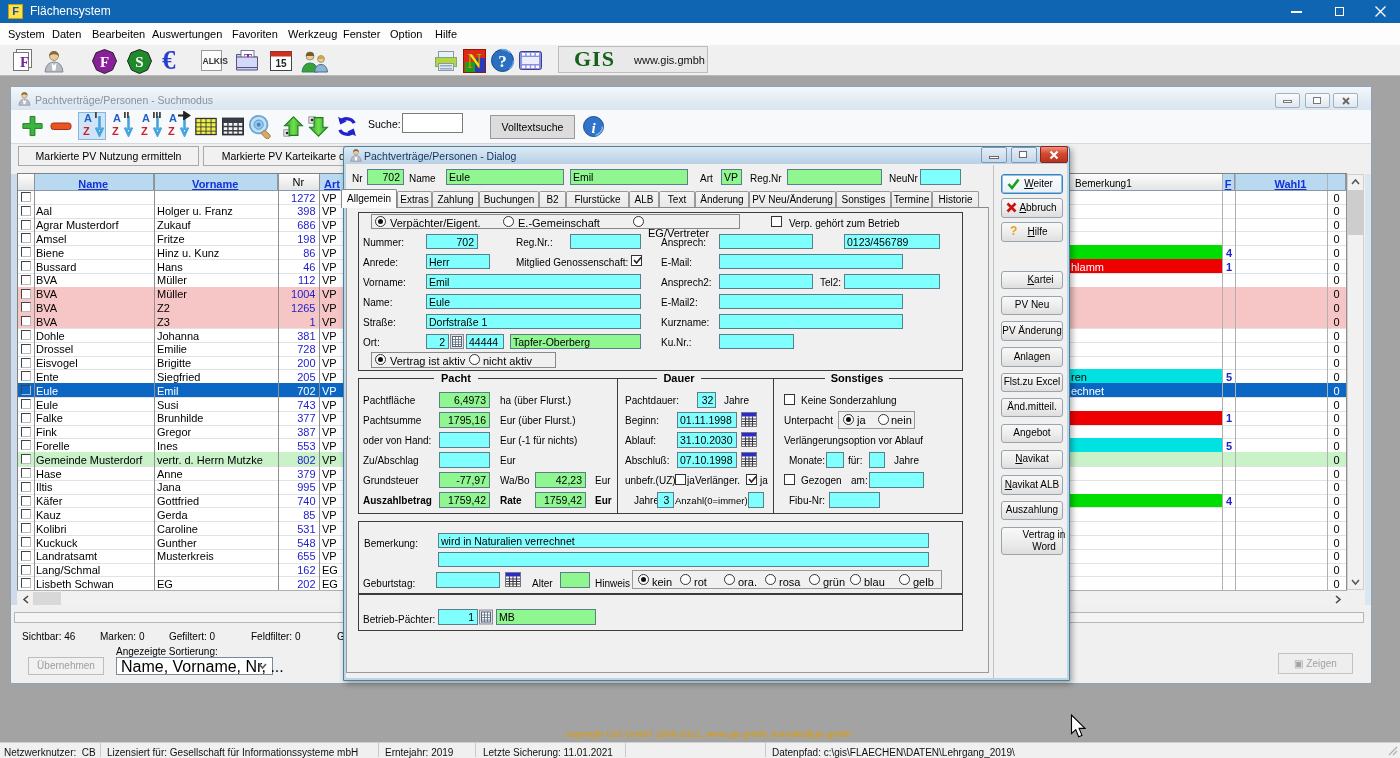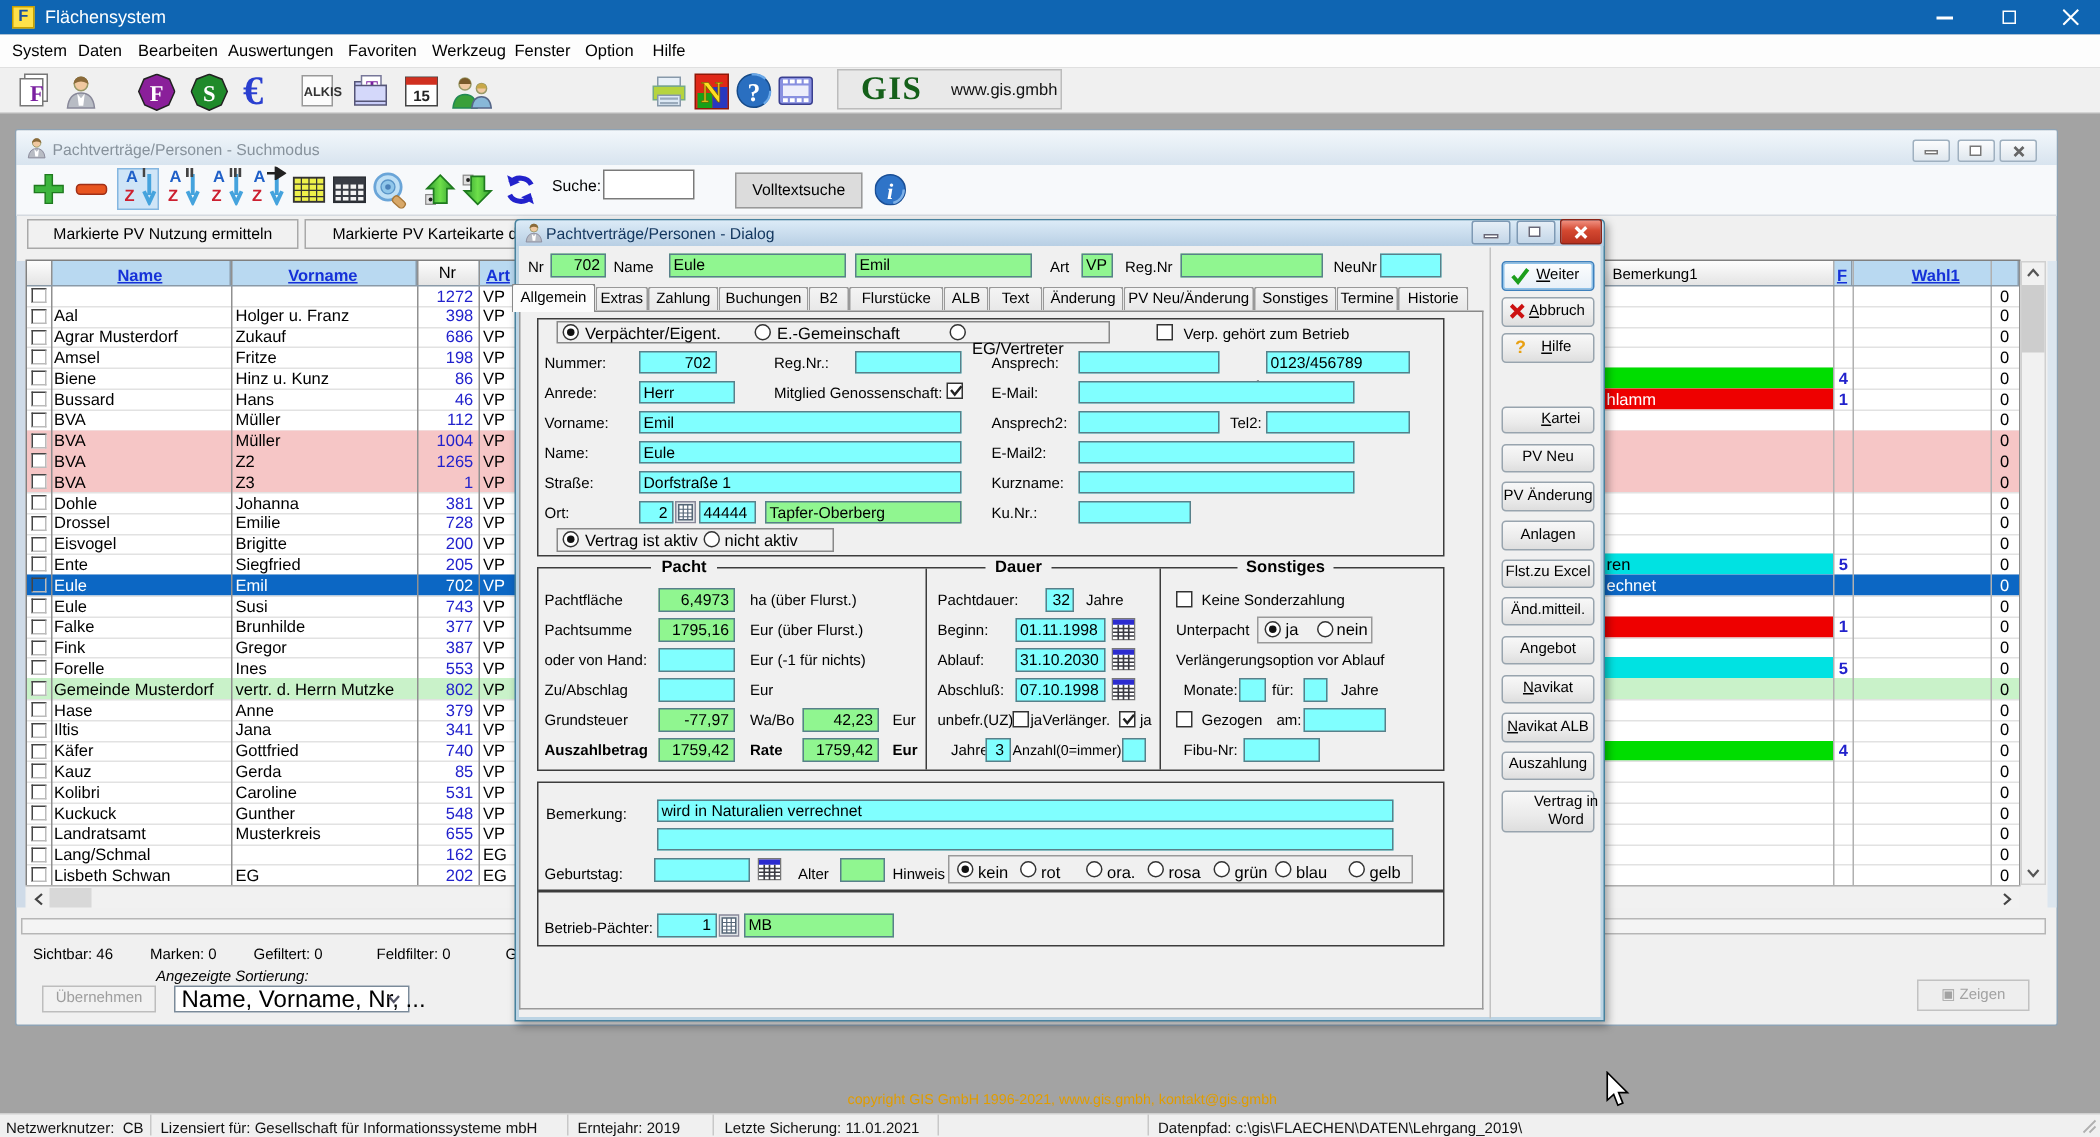--- a/index.html
+++ b/index.html
@@ -401,21 +401,21 @@
 <div class="abs" style="left:21px;top:468.0px;width:10px;height:10px;border:1px solid #444;background:#fff;border-bottom-color:#bbb;border-right-color:#bbb;"></div>
 <div class="lb" style="left:36px;top:467.5px;font-size:11px;color:#000;">Hase</div>
 <div class="lb" style="left:157px;top:467.5px;font-size:11px;color:#000;">Anne</div>
 <div class="lb" style="left:277.5px;top:467.5px;width:38px;text-align:right;font-size:11px;color:#2222cc;">379</div>
 <div class="lb" style="left:322px;top:467.5px;font-size:11px;color:#000;">VP</div>
 <div class="lb" style="left:1329px;top:467.5px;width:10.5px;text-align:right;font-size:11px;color:#000;">0</div>
 <div class="abs" style="left:18px;top:479.8px;width:1327.5px;height:1px;background:#e2e2e2;"></div>
 <div class="abs" style="left:21px;top:481.8px;width:10px;height:10px;border:1px solid #444;background:#fff;border-bottom-color:#bbb;border-right-color:#bbb;"></div>
 <div class="lb" style="left:36px;top:481.3px;font-size:11px;color:#000;">Iltis</div>
 <div class="lb" style="left:157px;top:481.3px;font-size:11px;color:#000;">Jana</div>
-<div class="lb" style="left:277.5px;top:481.3px;width:38px;text-align:right;font-size:11px;color:#2222cc;">341</div>
+<div class="lb" style="left:277.5px;top:481.3px;width:38px;text-align:right;font-size:11px;color:#2222cc;">995</div>
 <div class="lb" style="left:322px;top:481.3px;font-size:11px;color:#000;">VP</div>
 <div class="lb" style="left:1329px;top:481.3px;width:10.5px;text-align:right;font-size:11px;color:#000;">0</div>
 <div class="abs" style="left:18px;top:493.6px;width:1327.5px;height:1px;background:#e2e2e2;"></div>
 <div class="abs" style="left:21px;top:495.6px;width:10px;height:10px;border:1px solid #444;background:#fff;border-bottom-color:#bbb;border-right-color:#bbb;"></div>
 <div class="lb" style="left:36px;top:495.1px;font-size:11px;color:#000;">Käfer</div>
 <div class="lb" style="left:157px;top:495.1px;font-size:11px;color:#000;">Gottfried</div>
 <div class="lb" style="left:277.5px;top:495.1px;width:38px;text-align:right;font-size:11px;color:#2222cc;">740</div>
 <div class="lb" style="left:322px;top:495.1px;font-size:11px;color:#000;">VP</div>
 <div class="abs" style="left:347px;top:493.6px;width:875px;height:13.8px;background:#00dd00;"></div>
 <div class="lb" style="left:1222px;top:495.1px;width:10px;text-align:right;font-size:11px;font-weight:bold;color:#2222cc;">4</div>
@@ -490,21 +490,21 @@
 <svg class="abs" style="left:1334px;top:595px;" width="8" height="9" viewBox="0 0 8 9">
     <path d="M2 1 L6 4.5 L2 8" stroke="#444" stroke-width="1.5" fill="none"></path>
   </svg>
 <div class="abs" style="left:33px;top:592px;width:28px;height:13px;background:#d8d8d8;"></div>
 <div class="abs" style="left:14px;top:612px;width:1350px;height:11px;background:#f4f4f4;border:1px solid #b6b6b6;"></div>
 <div class="lb" style="left:22px;top:630px;font-size:10px;color:#000;">Sichtbar: 46</div>
 <div class="lb" style="left:100px;top:630px;font-size:10px;color:#000;">Marken: 0</div>
 <div class="lb" style="left:169px;top:630px;font-size:10px;color:#000;">Gefiltert: 0</div>
 <div class="lb" style="left:251px;top:630px;font-size:10px;color:#000;">Feldfilter: 0</div>
 <div class="lb" style="left:337px;top:630px;font-size:10px;color:#000;">Ge</div>
-<div class="lb" style="left:104px;top:645px;font-size:10px;color:#000;font-style:italic;">Angezeigte Sortierung:</div>
+<div class="lb" style="left:116px;top:645px;font-size:10px;color:#000;">Angezeigte Sortierung:</div>
 <div class="tbtn" style="left:28px;top:657px;width:76px;height:18px;line-height:16px;color:#9d9d9d;border-color:#bdbdbd;font-size:10px;">Übernehmen</div>
 <div class="abs" style="left:116px;top:657px;width:157px;height:18px;background:#fff;border:1px solid #7a8a99;"></div>
 <div class="lb" style="left:121px;top:660px;font-size:16px;">Name, Vorname, Nr, ...</div>
 <svg class="abs" style="left:258px;top:662px;" width="9" height="8" viewBox="0 0 9 8">
     <path d="M1 2 L4.5 6 L8 2" stroke="#556" stroke-width="1.5" fill="none"></path>
   </svg>
 <div class="tbtn" style="left:1278px;top:653px;width:75px;height:21px;line-height:19px;color:#a2a2a2;border-color:#c2c2c2;background:#eee;font-size:10px;">▣ Zeigen</div>
 <div class="abs" style="left:343px;top:146px;width:727px;height:535px;background:#bcd4e4;border:1px solid #48829e;border-radius:3px 3px 0 0;box-shadow:2px 3px 6px rgba(0,0,0,0.35);"></div>
 <div class="abs" style="left:346px;top:163px;width:721px;height:515px;background:#f0f0f0;"></div>
 <div class="abs" style="left:344px;top:147px;width:725px;height:17px;background:linear-gradient(#dcebf7,#b8cfe4);border-radius:3px 3px 0 0;"></div>

